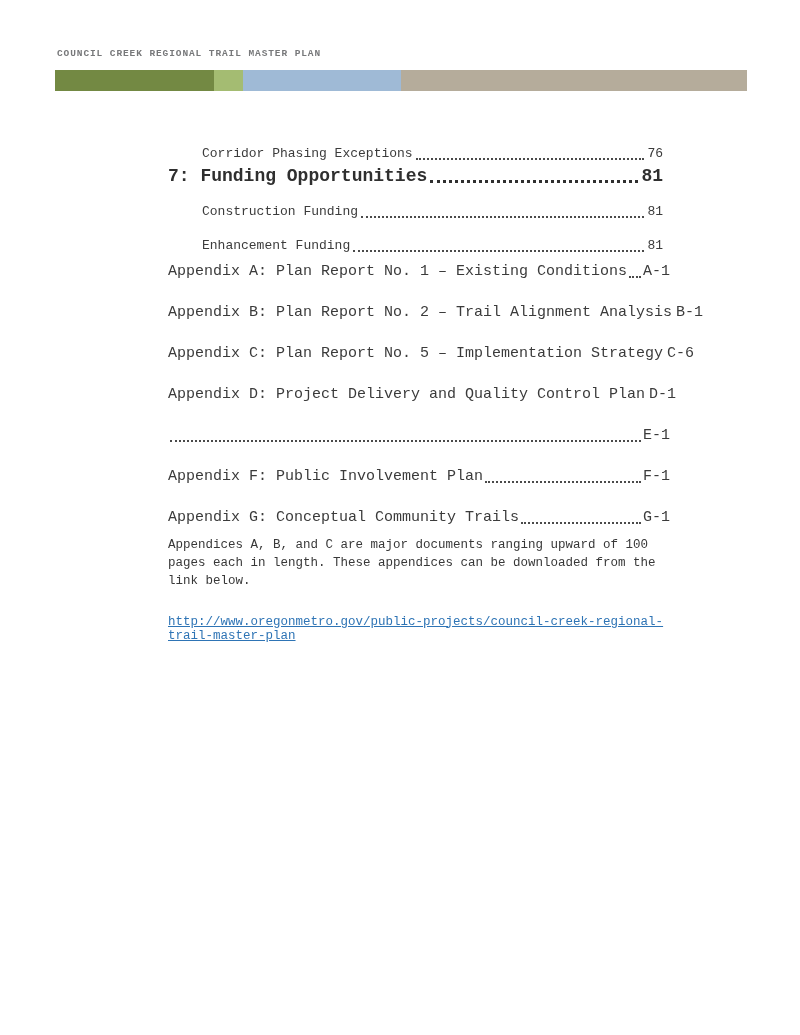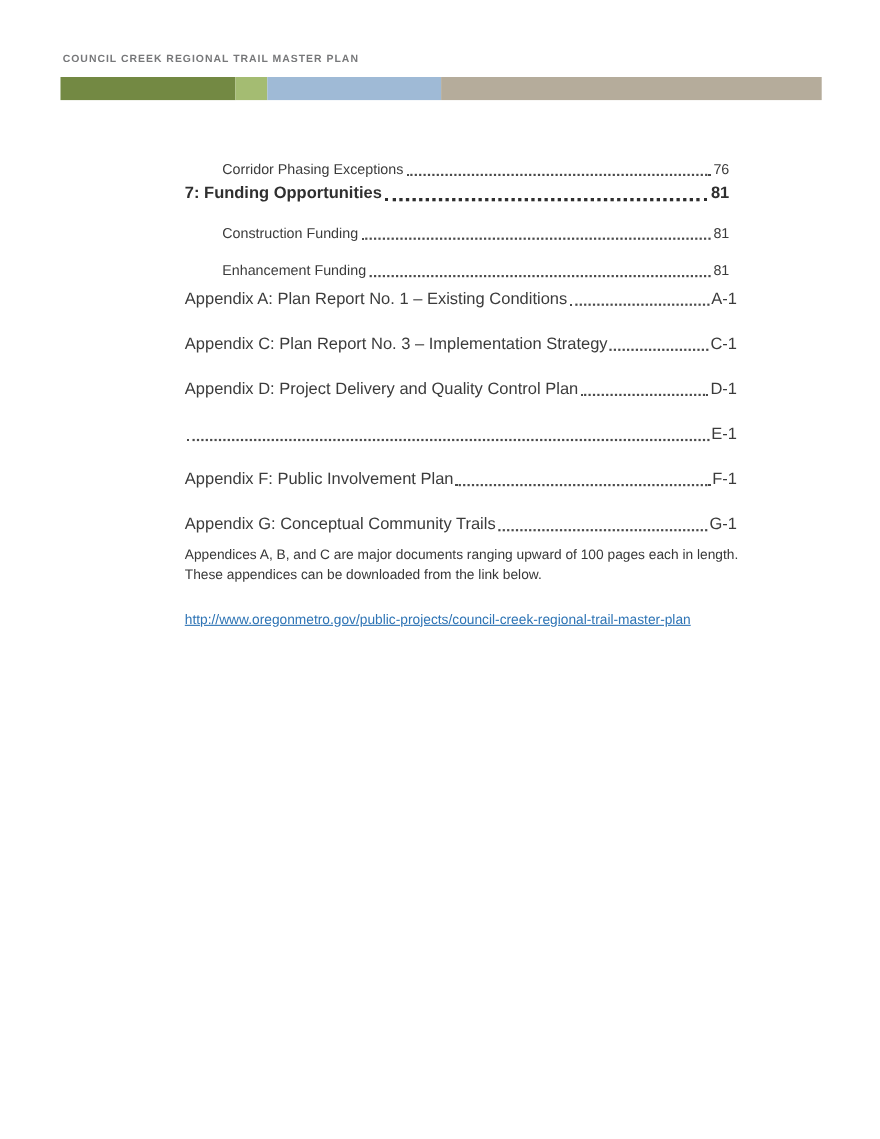--- a/index.html
+++ b/index.html
@@ -1,21 +1,21 @@
 <!DOCTYPE html>
 <html><head>
 <meta charset="utf-8">
 <style>
   html, body { margin: 0; padding: 0; background: #ffffff; }
   .page {
     position: relative;
     width: 800px;
     height: 905px;
     background: #ffffff;
-    font-family: Liberation Sans, sans-serif;
+    font-family: Liberation Mono, monospace;
     color: #3c3c3c;
     overflow: hidden;
   }
 
   
   .running-header {
     position: absolute;
     left: 57px;
     top: 48px;
     font-size: 9.5px;
@@ -60,21 +60,21 @@
   .toc-row .leader {
     flex: 1;
     min-width: 4px;
     border-bottom: 2px dotted #4a4a4a;
     margin: 0 3px 4px 3px;
     align-self: flex-end;
   }
   .toc-row .toc-page { white-space: nowrap; }
   .toc-row.level2 { padding-left: 34px; margin-top: 14px; }
   .toc-row.level1 {
-    font-size: 15px;
+    font-size: 18px;
     font-weight: bold;
     line-height: 24px;
     color: #2f2f2f;
     margin-bottom: 6px;
   }
   .toc-row.level1 .leader { border-bottom: 3px dotted #2f2f2f; margin-bottom: 5px; }
 
   
   .toc-appendices { width: 502px; }
   .appendix-row {
@@ -171,23 +171,28 @@
       </div>
     </div>
 
     <div class="toc-appendices">
       <div class="appendix-row">
         <span class="toc-label">Appendix A: Plan Report No. 1 – Existing Conditions</span>
         <span class="leader"></span>
         <span class="toc-page">A-1</span>
       </div>
       <div class="appendix-row">
-        <span class="toc-label">Appendix C: Plan Report No. 3 – Implementation Strategy</span>
-        <span class="leader"></span>
-        <span class="toc-page">C-1</span>
+        <span class="toc-label">Appendix B: Plan Report No. 2 – Trail Alignment Analysis</span>
+        <span class="leader"></span>
+        <span class="toc-page">B-1</span>
+      </div>
+      <div class="appendix-row">
+        <span class="toc-label">Appendix C: Plan Report No. 5 – Implementation Strategy</span>
+        <span class="leader"></span>
+        <span class="toc-page">C-6</span>
       </div>
       <div class="appendix-row">
         <span class="toc-label">Appendix D: Project Delivery and Quality Control Plan</span>
         <span class="leader"></span>
         <span class="toc-page">D-1</span>
       </div>
       <div class="appendix-row">
         <span class="leader"></span>
         <span class="toc-page">E-1</span>
       </div>

